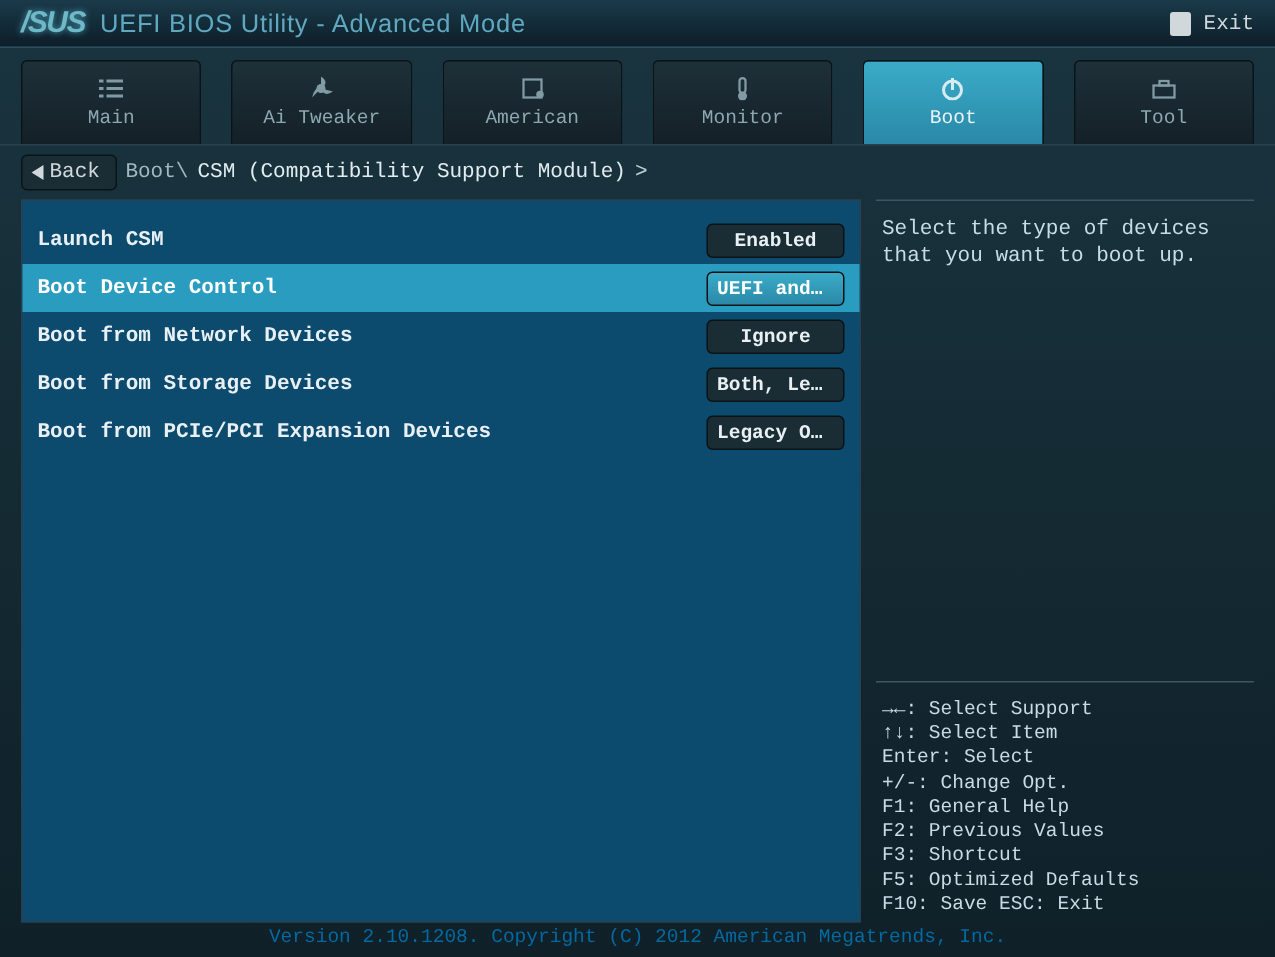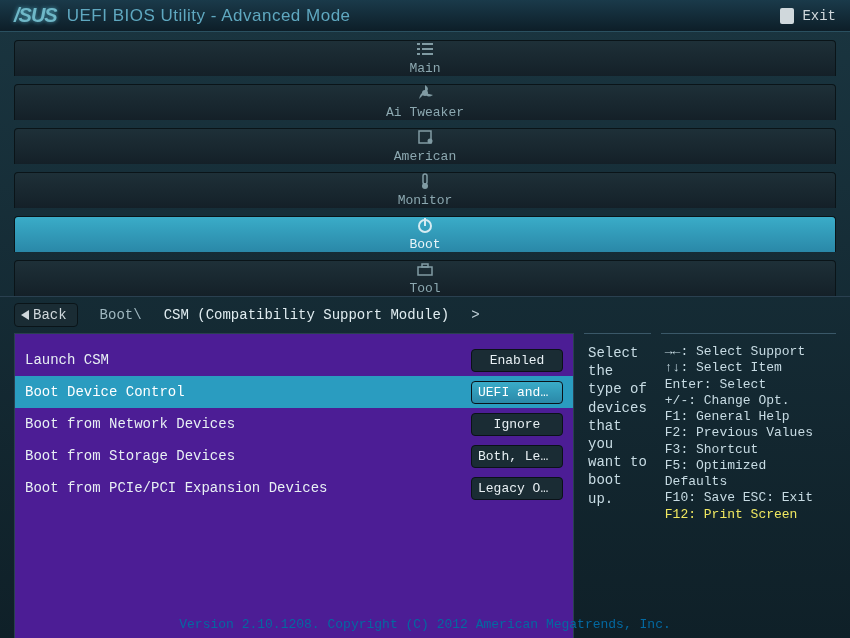--- a/index.html
+++ b/index.html
@@ -47,24 +47,23 @@
     }
     .exit-icon {
       width: 14px;
       height: 16px;
       background: #d0d8dc;
       border-radius: 2px;
       position: relative;
     }
     .tabs {
       display: flex;
-      gap: 8px;
+      gap: 20px;
       padding: 8px 14px 0 14px;
       border-bottom: 1px solid #2a4050;
-      flex-direction: column;
     }
     .tab {
       flex: 1;
       height: 56px;
       background: linear-gradient(180deg, #1e3038 0%, #142028 100%);
       border: 1px solid #0a1418;
       border-bottom: none;
       border-radius: 4px 4px 0 0;
       display: flex;
       flex-direction: column;
@@ -76,21 +75,21 @@
       font-size: 13px;
     }
     .tab.active {
       background: linear-gradient(180deg, #3aacc8 0%, #2a88a8 100%);
       color: #e8f4f8;
     }
     .tab-icon { width: 20px; height: 16px; opacity: 0.9; }
     .breadcrumb {
       display: flex;
       align-items: center;
-      gap: 22px;
+      gap: 6px;
       padding: 6px 14px;
       font-size: 14px;
       color: #d8e8ec;
     }
     .back-btn {
       display: flex;
       align-items: center;
       gap: 4px;
       background: #1a2c34;
       border: 1px solid #0a1418;
@@ -110,23 +109,24 @@
     .bc-current { color: #e0ecf0; }
     .bc-chevron { color: #c0d0d8; }
     .content {
       display: flex;
       padding: 0 14px 14px 14px;
       gap: 10px;
       height: 496px;
     }
     .main-panel {
       flex: 1;
-      background: #4c1d95;
+      background: #0c4a6e;
       border: 1px solid #2a4050;
       padding: 10px 0;
+      font-weight: bold;
     }
     .row {
       display: flex;
       align-items: center;
       justify-content: space-between;
       padding: 6px 10px;
       font-size: 14px;
       color: #e8f0f4;
       height: 32px;
     }
@@ -144,21 +144,21 @@
       overflow: hidden;
       white-space: nowrap;
       cursor: pointer;
     }
     .row.selected .row-value {
       background: linear-gradient(180deg, #3aacc8 0%, #2a88a8 100%);
     }
     .side-panel {
       width: 252px;
       display: flex;
-      flex-direction: row;
+      flex-direction: column;
       gap: 10px;
     }
     .help-box {
       flex: 1;
       border-top: 1px solid #3a5868;
       padding: 10px 4px;
       font-size: 14px;
       color: #c8dce4;
       line-height: 1.3;
     }
@@ -284,18 +284,17 @@
     <div class="hint-box">
       <div>→←: Select Support</div>
       <div>↑↓: Select Item</div>
       <div>Enter: Select</div>
       <div>+/-: Change Opt.</div>
       <div>F1: General Help</div>
       <div>F2: Previous Values</div>
       <div>F3: Shortcut</div>
       <div>F5: Optimized Defaults</div>
       <div>F10: Save  ESC: Exit</div>
-      <div class="hint-highlight">F12: Print Screen</div>
     </div>
   </div>
 </div>
 
 <div class="footer">Version 2.10.1208. Copyright (C) 2012 American Megatrends, Inc.</div>
 
 </body></html>

